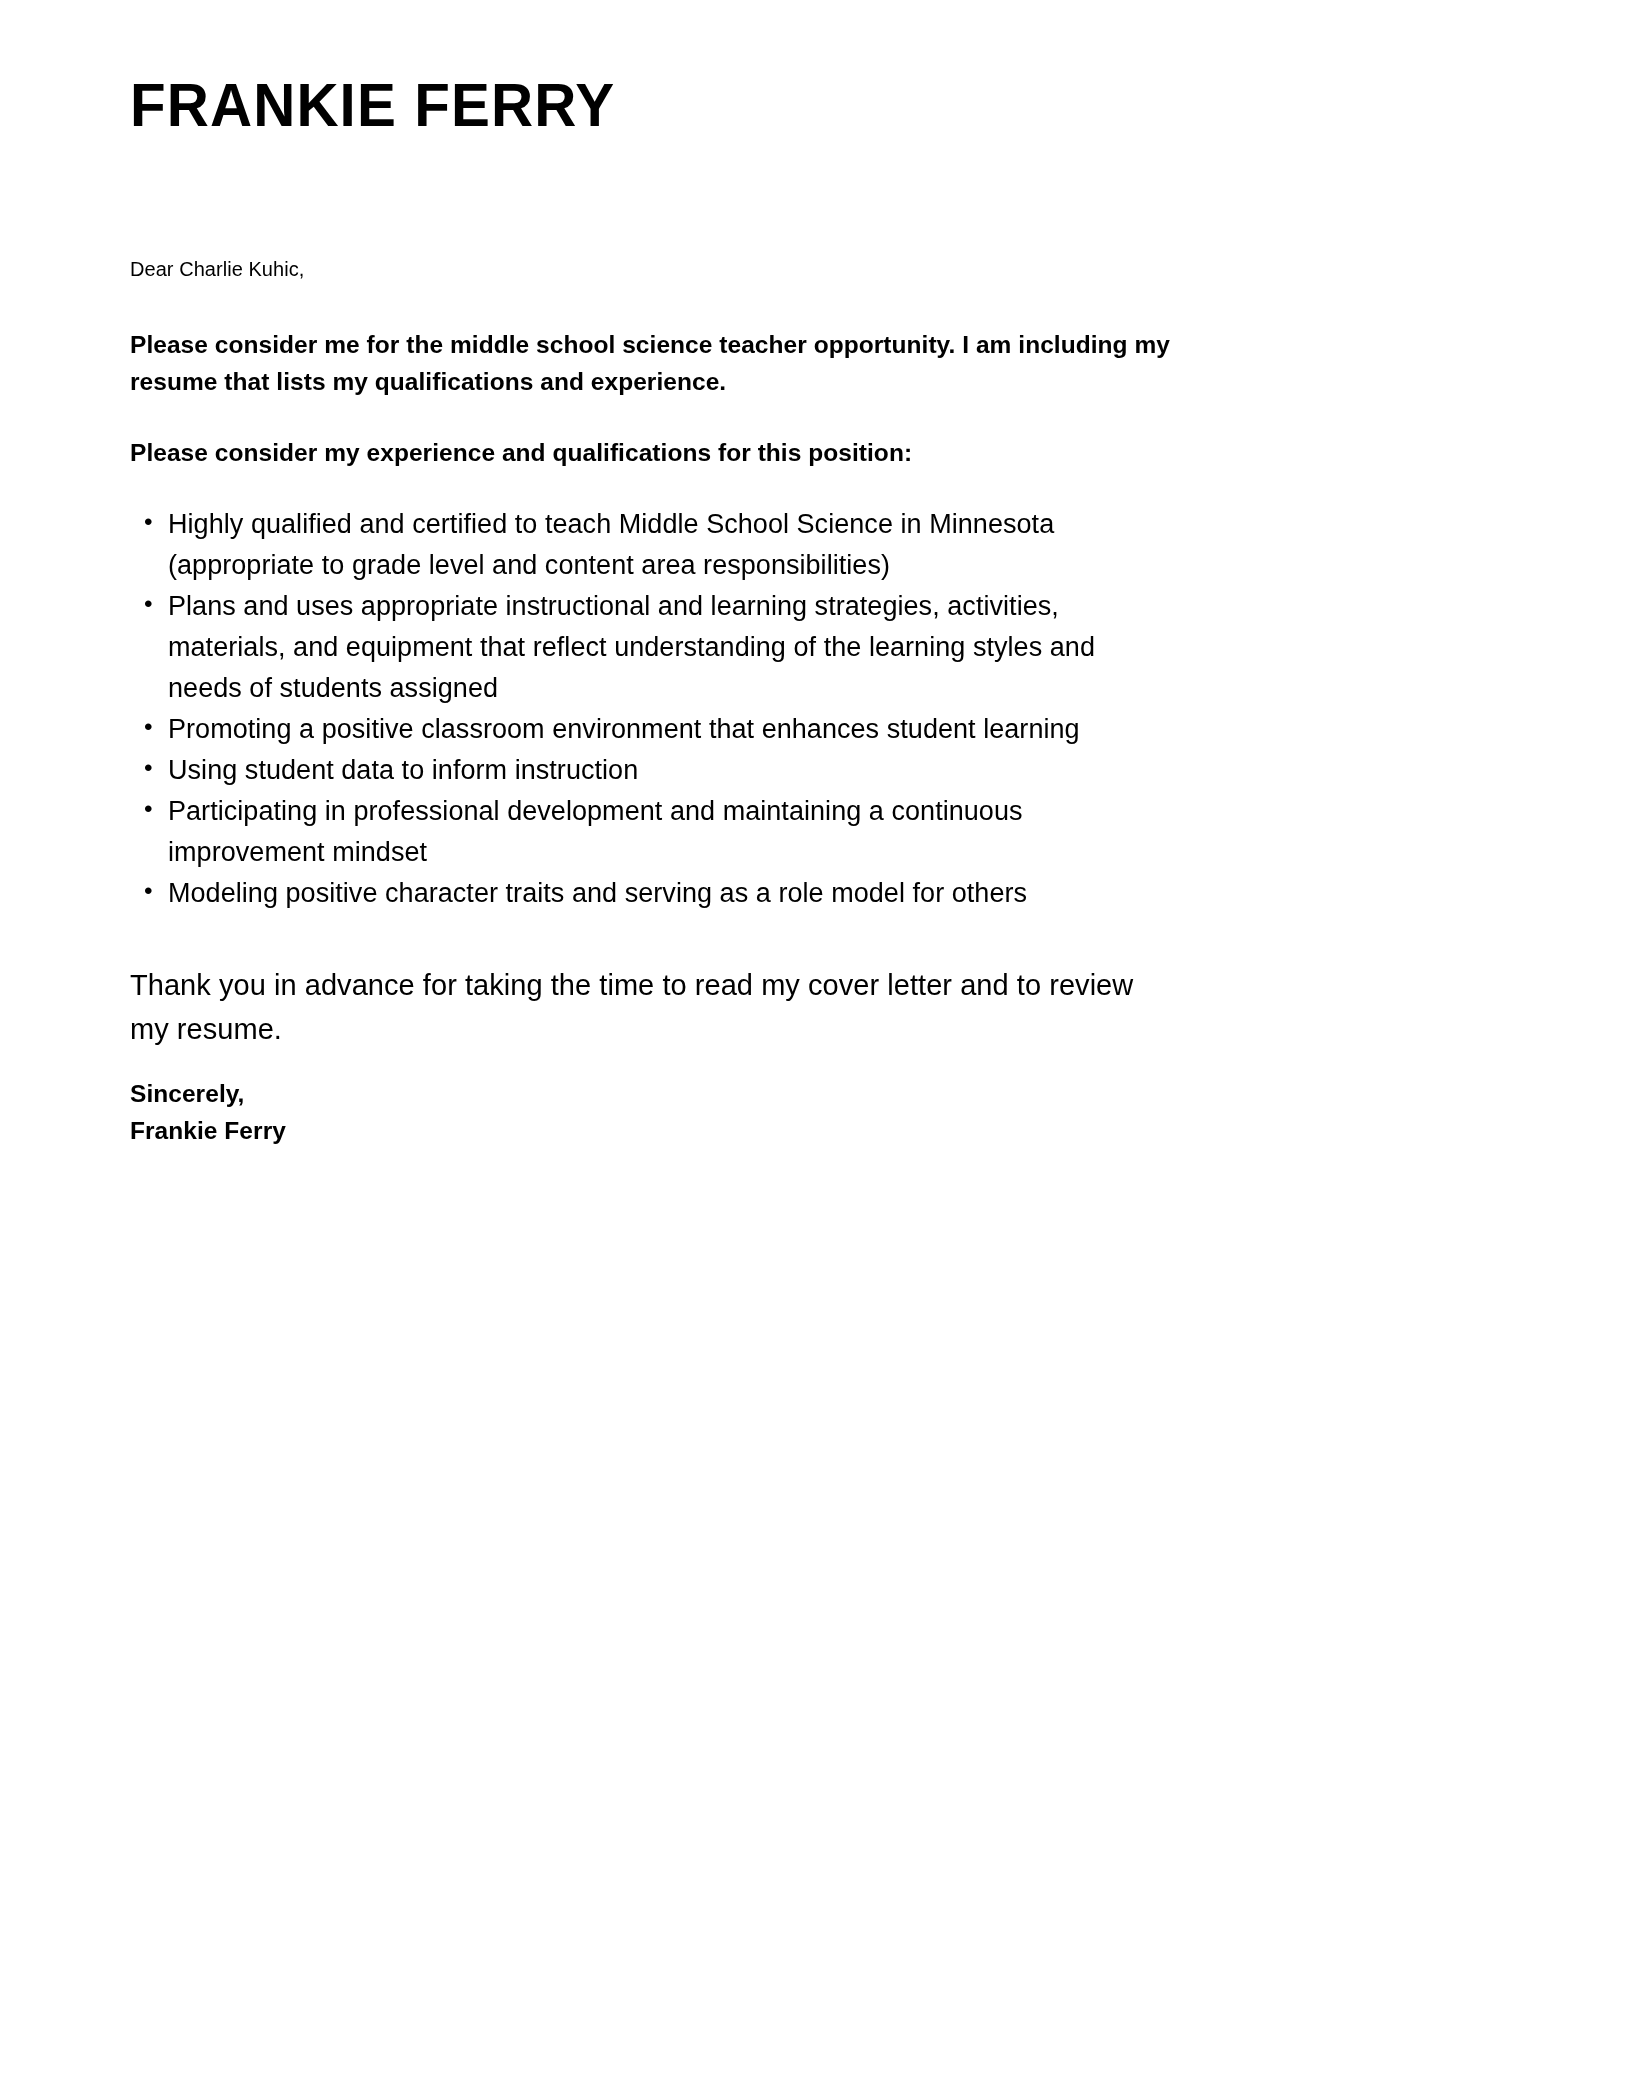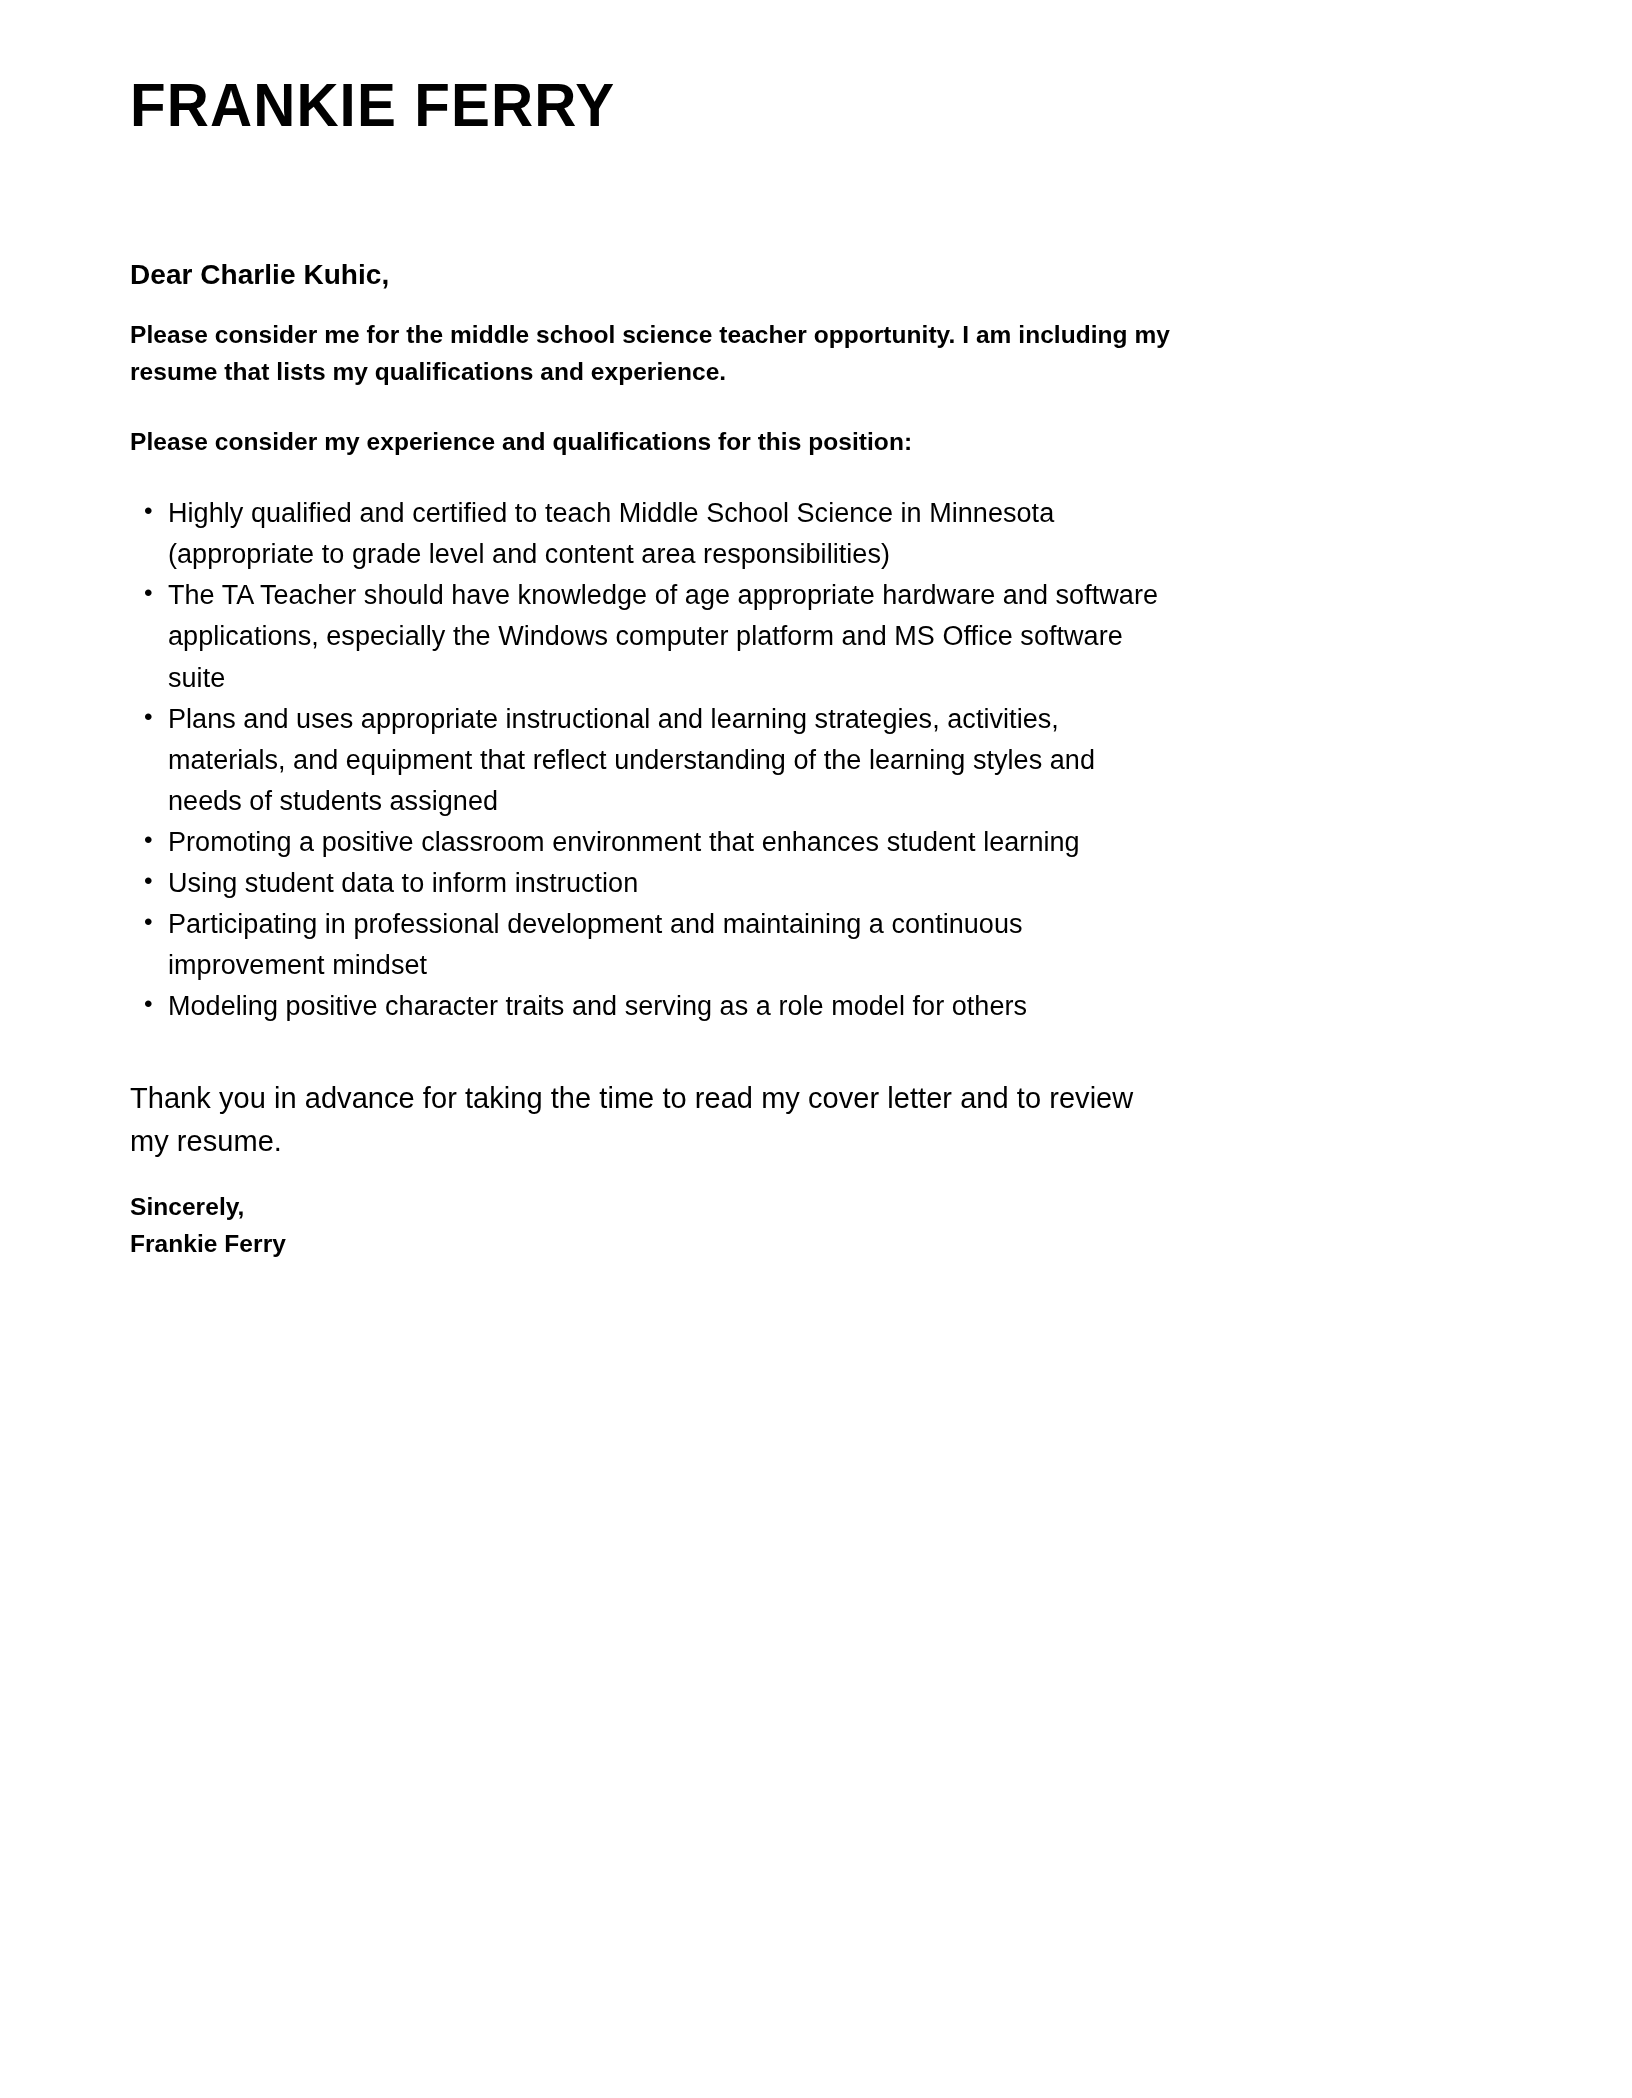--- a/index.html
+++ b/index.html
@@ -70,24 +70,24 @@
     white-space: nowrap;
   }
 
   
   .body-wrap {
     margin-top: 118px;
     width: 1040px;
     max-width: 1040px;
   }
   .salutation {
-    font-size: 28px;
-    font-weight: 700;
+    font-size: 20px;
+    font-weight: 400;
     line-height: 1.45;
-    margin: 0 0 20px 0;
+    margin: 0 0 42px 0;
     letter-spacing: 0.05px;
   }
   p.para {
     font-size: 24.5px;
     font-weight: 700;
     line-height: 1.52;
     margin: 0 0 33px 0;
     letter-spacing: 0.05px;
   }
   ul.bullets {
@@ -146,21 +146,20 @@
 
       <p class="salutation">Dear Charlie Kuhic,</p>
 
       <p class="para">Please consider me for the middle school science teacher opportunity. I am including my resume that lists my qualifications and experience.</p>
 
 
       <p class="para">Please consider my experience and qualifications for this position:</p>
 
       <ul class="bullets">
         <li>Highly qualified and certified to teach Middle School Science in Minnesota (appropriate to grade level and content area responsibilities)</li>
-        <li>The TA Teacher should have knowledge of age appropriate hardware and software applications, especially the Windows computer platform and MS Office software suite</li>
         <li>Plans and uses appropriate instructional and learning strategies, activities, materials, and equipment that reflect understanding of the learning styles and needs of students assigned</li>
         <li>Promoting a positive classroom environment that enhances student learning</li>
         <li>Using student data to inform instruction</li>
         <li>Participating in professional development and maintaining a continuous improvement mindset</li>
         <li>Modeling positive character traits and serving as a role model for others</li>
       </ul>
 
       <p class="closing-statement">Thank you in advance for taking the time to read my cover letter and to review my resume.</p>
 
       <div class="signoff">

